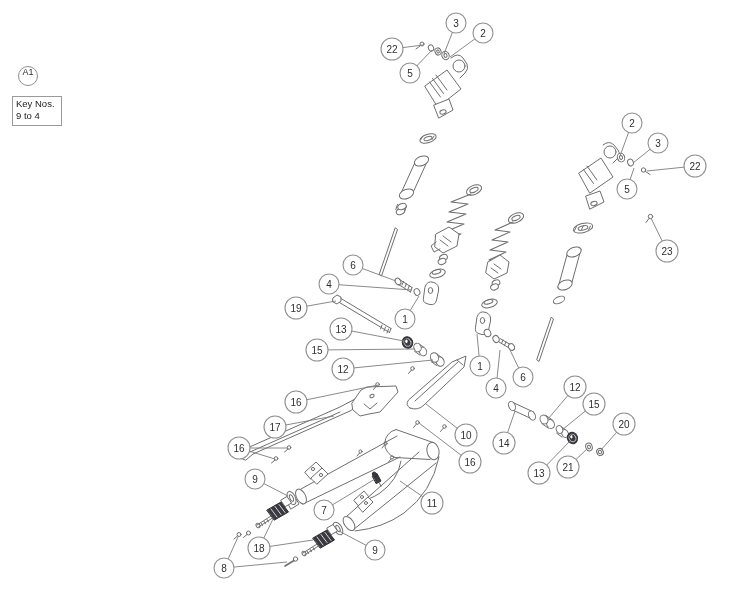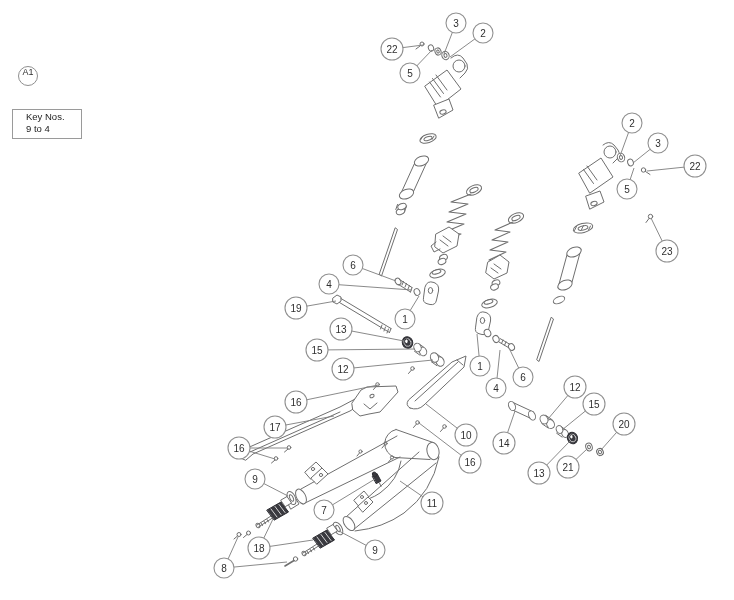--- a/index.html
+++ b/index.html
@@ -3,21 +3,21 @@
 <meta charset="utf-8">
 <style>
   html,body{margin:0;padding:0;background:#ffffff;}
   #stage{position:relative;width:734px;height:600px;background:#ffffff;overflow:hidden;
          font-family:"Liberation Sans", sans-serif;}
   #diagram{position:absolute;left:0;top:0;}
   .balloon{position:absolute;left:18px;top:66px;width:18px;height:18px;border:1px solid #8f8f8f;
            border-radius:50%;display:flex;align-items:flex-start;justify-content:center;
            font-size:9px;color:#2f2f2f;background:#fff;}
   .keybox{position:absolute;left:12px;top:96px;width:42px;height:26px;border:1px solid #9a9a9a;
-          background:#fff;font-size:9.5px;line-height:12px;color:#222;padding:1px 13px;margin-top:13px;}
+          background:#fff;font-size:9.5px;line-height:12px;color:#222;padding:1px 3px;}
   .callout-circle{fill:#ffffff;stroke:#909090;stroke-width:1.1;}
   .callout-num{fill:#2f2f2f;font-size:10px;font-family:"Liberation Sans",sans-serif;text-anchor:middle;}
   .leader{stroke:#7d7d7d;stroke-width:0.9;fill:none;}
 </style>
 </head>
 <body>
 
 <div id="stage">
 
   <div class="balloon">

